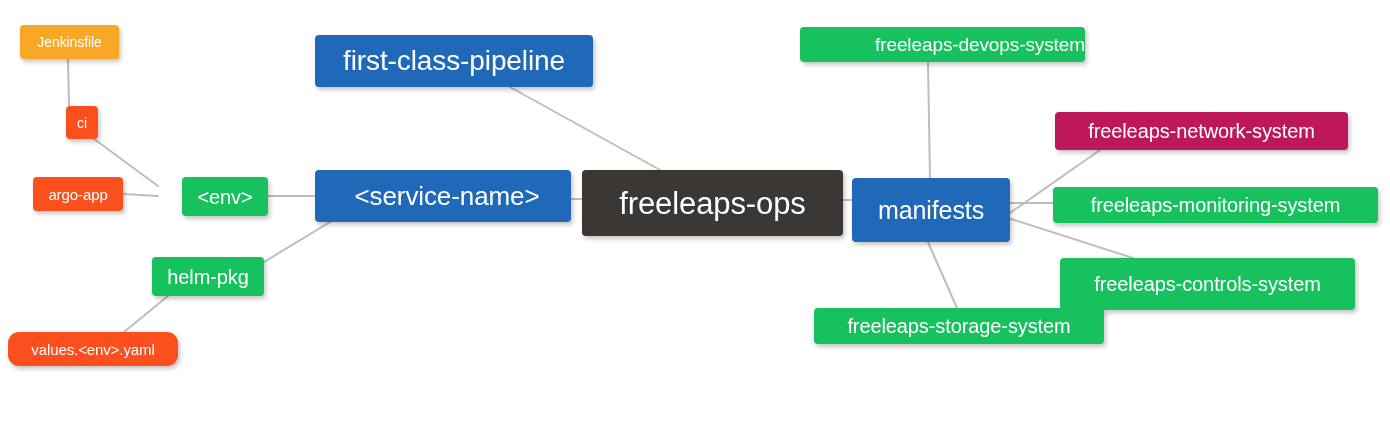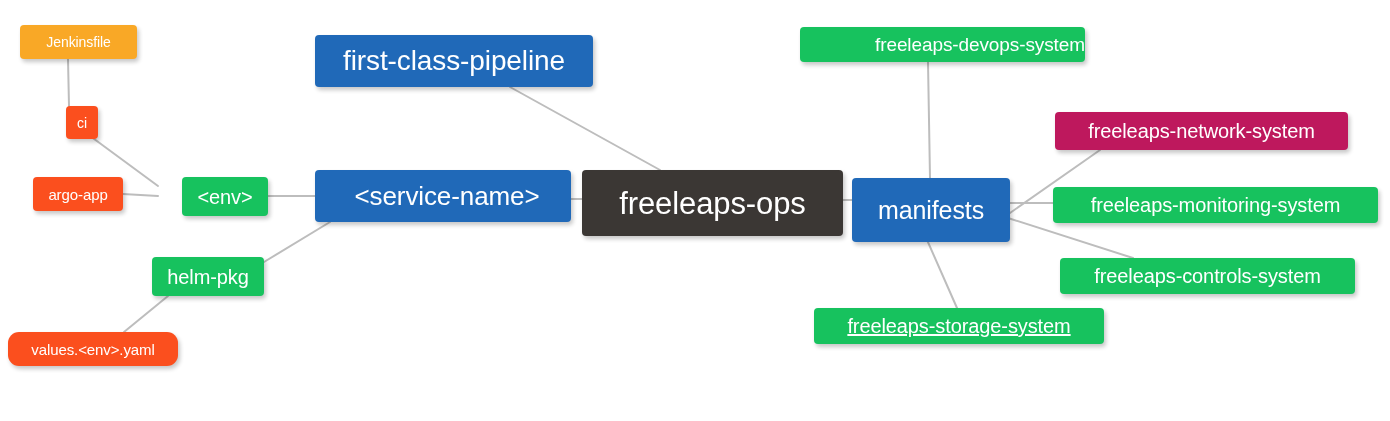--- a/index.html
+++ b/index.html
@@ -59,21 +59,21 @@
       <line x1="571" y1="199" x2="582" y2="199" stroke="#bdbdbd" stroke-width="2" stroke-linecap="round"></line>
       <line x1="510" y1="87" x2="660" y2="170" stroke="#bdbdbd" stroke-width="2" stroke-linecap="round"></line>
       <line x1="843" y1="200" x2="852" y2="200" stroke="#bdbdbd" stroke-width="2" stroke-linecap="round"></line>
       <line x1="930" y1="178" x2="928" y2="62" stroke="#bdbdbd" stroke-width="2" stroke-linecap="round"></line>
       <line x1="1010" y1="213" x2="1100" y2="150" stroke="#bdbdbd" stroke-width="2" stroke-linecap="round"></line>
       <line x1="1010" y1="203" x2="1053" y2="203" stroke="#bdbdbd" stroke-width="2" stroke-linecap="round"></line>
       <line x1="1008" y1="218" x2="1133" y2="258" stroke="#bdbdbd" stroke-width="2" stroke-linecap="round"></line>
       <line x1="920" y1="224" x2="957" y2="308" stroke="#bdbdbd" stroke-width="2" stroke-linecap="round"></line>
     </svg>
   <div id="node-layer">
-      <div class="node" style="left: 20px; top: 25px; width: 117px; height: 34px; background: rgb(249, 168, 38); font-size: 14px; border-radius: 4px;">
+      <div class="node" style="left: 20px; top: 25px; width: 99px; height: 34px; background: rgb(249, 168, 38); font-size: 14px; border-radius: 4px;">
         <span class="node-label">Jenkinsfile</span>
       </div>
       <div class="node" style="left: 54px; top: 106px; width: 32px; height: 33px; background: rgb(251, 79, 30); font-size: 14px; border-radius: 4px; margin-left: 12px;">
         <span class="node-label">ci</span>
       </div>
       <div class="node" style="left: 33px; top: 177px; width: 90px; height: 34px; background: rgb(251, 79, 30); font-size: 15px; border-radius: 4px;">
         <span class="node-label">argo-app</span>
       </div>
       <div class="node" style="left: 158px; top: 177px; width: 86px; height: 39px; background: rgb(23, 194, 94); font-size: 20px; border-radius: 4px; margin-left: 24px;">
         <span class="node-label">&lt;env&gt;</span>
@@ -98,20 +98,20 @@
       </div>
       <div class="node" style="left: 800px; top: 27px; width: 285px; height: 35px; background: rgb(23, 194, 94); font-size: 19px; border-radius: 4px; justify-content: flex-end;">
         <span class="node-label">freeleaps-devops-system</span>
       </div>
       <div class="node" style="left: 1055px; top: 112px; width: 293px; height: 38px; background: #be185d; font-size: 20px; border-radius: 4px;">
         <span class="node-label">freeleaps-network-system</span>
       </div>
       <div class="node" style="left: 1053px; top: 187px; width: 325px; height: 36px; background: rgb(23, 194, 94); font-size: 20px; border-radius: 4px;">
         <span class="node-label">freeleaps-monitoring-system</span>
       </div>
-      <div class="node" style="left: 1060px; top: 258px; width: 295px; height: 36px; background: rgb(23, 194, 94); font-size: 20px; border-radius: 4px;">
+      <div class="node" style="left: 1060px; top: 258px; width: 295px; height: 52px; background: rgb(23, 194, 94); font-size: 20px; border-radius: 4px;">
         <span class="node-label">freeleaps-controls-system</span>
       </div>
-      <div class="node" style="left: 814px; top: 308px; width: 290px; height: 36px; background: rgb(23, 194, 94); font-size: 20px; border-radius: 4px; text-decoration: underline;">
+      <div class="node" style="left: 814px; top: 308px; width: 290px; height: 36px; background: rgb(23, 194, 94); font-size: 20px; border-radius: 4px;">
         <span class="node-label">freeleaps-storage-system</span>
       </div>
     </div>
 </div>
 
 </body></html>

